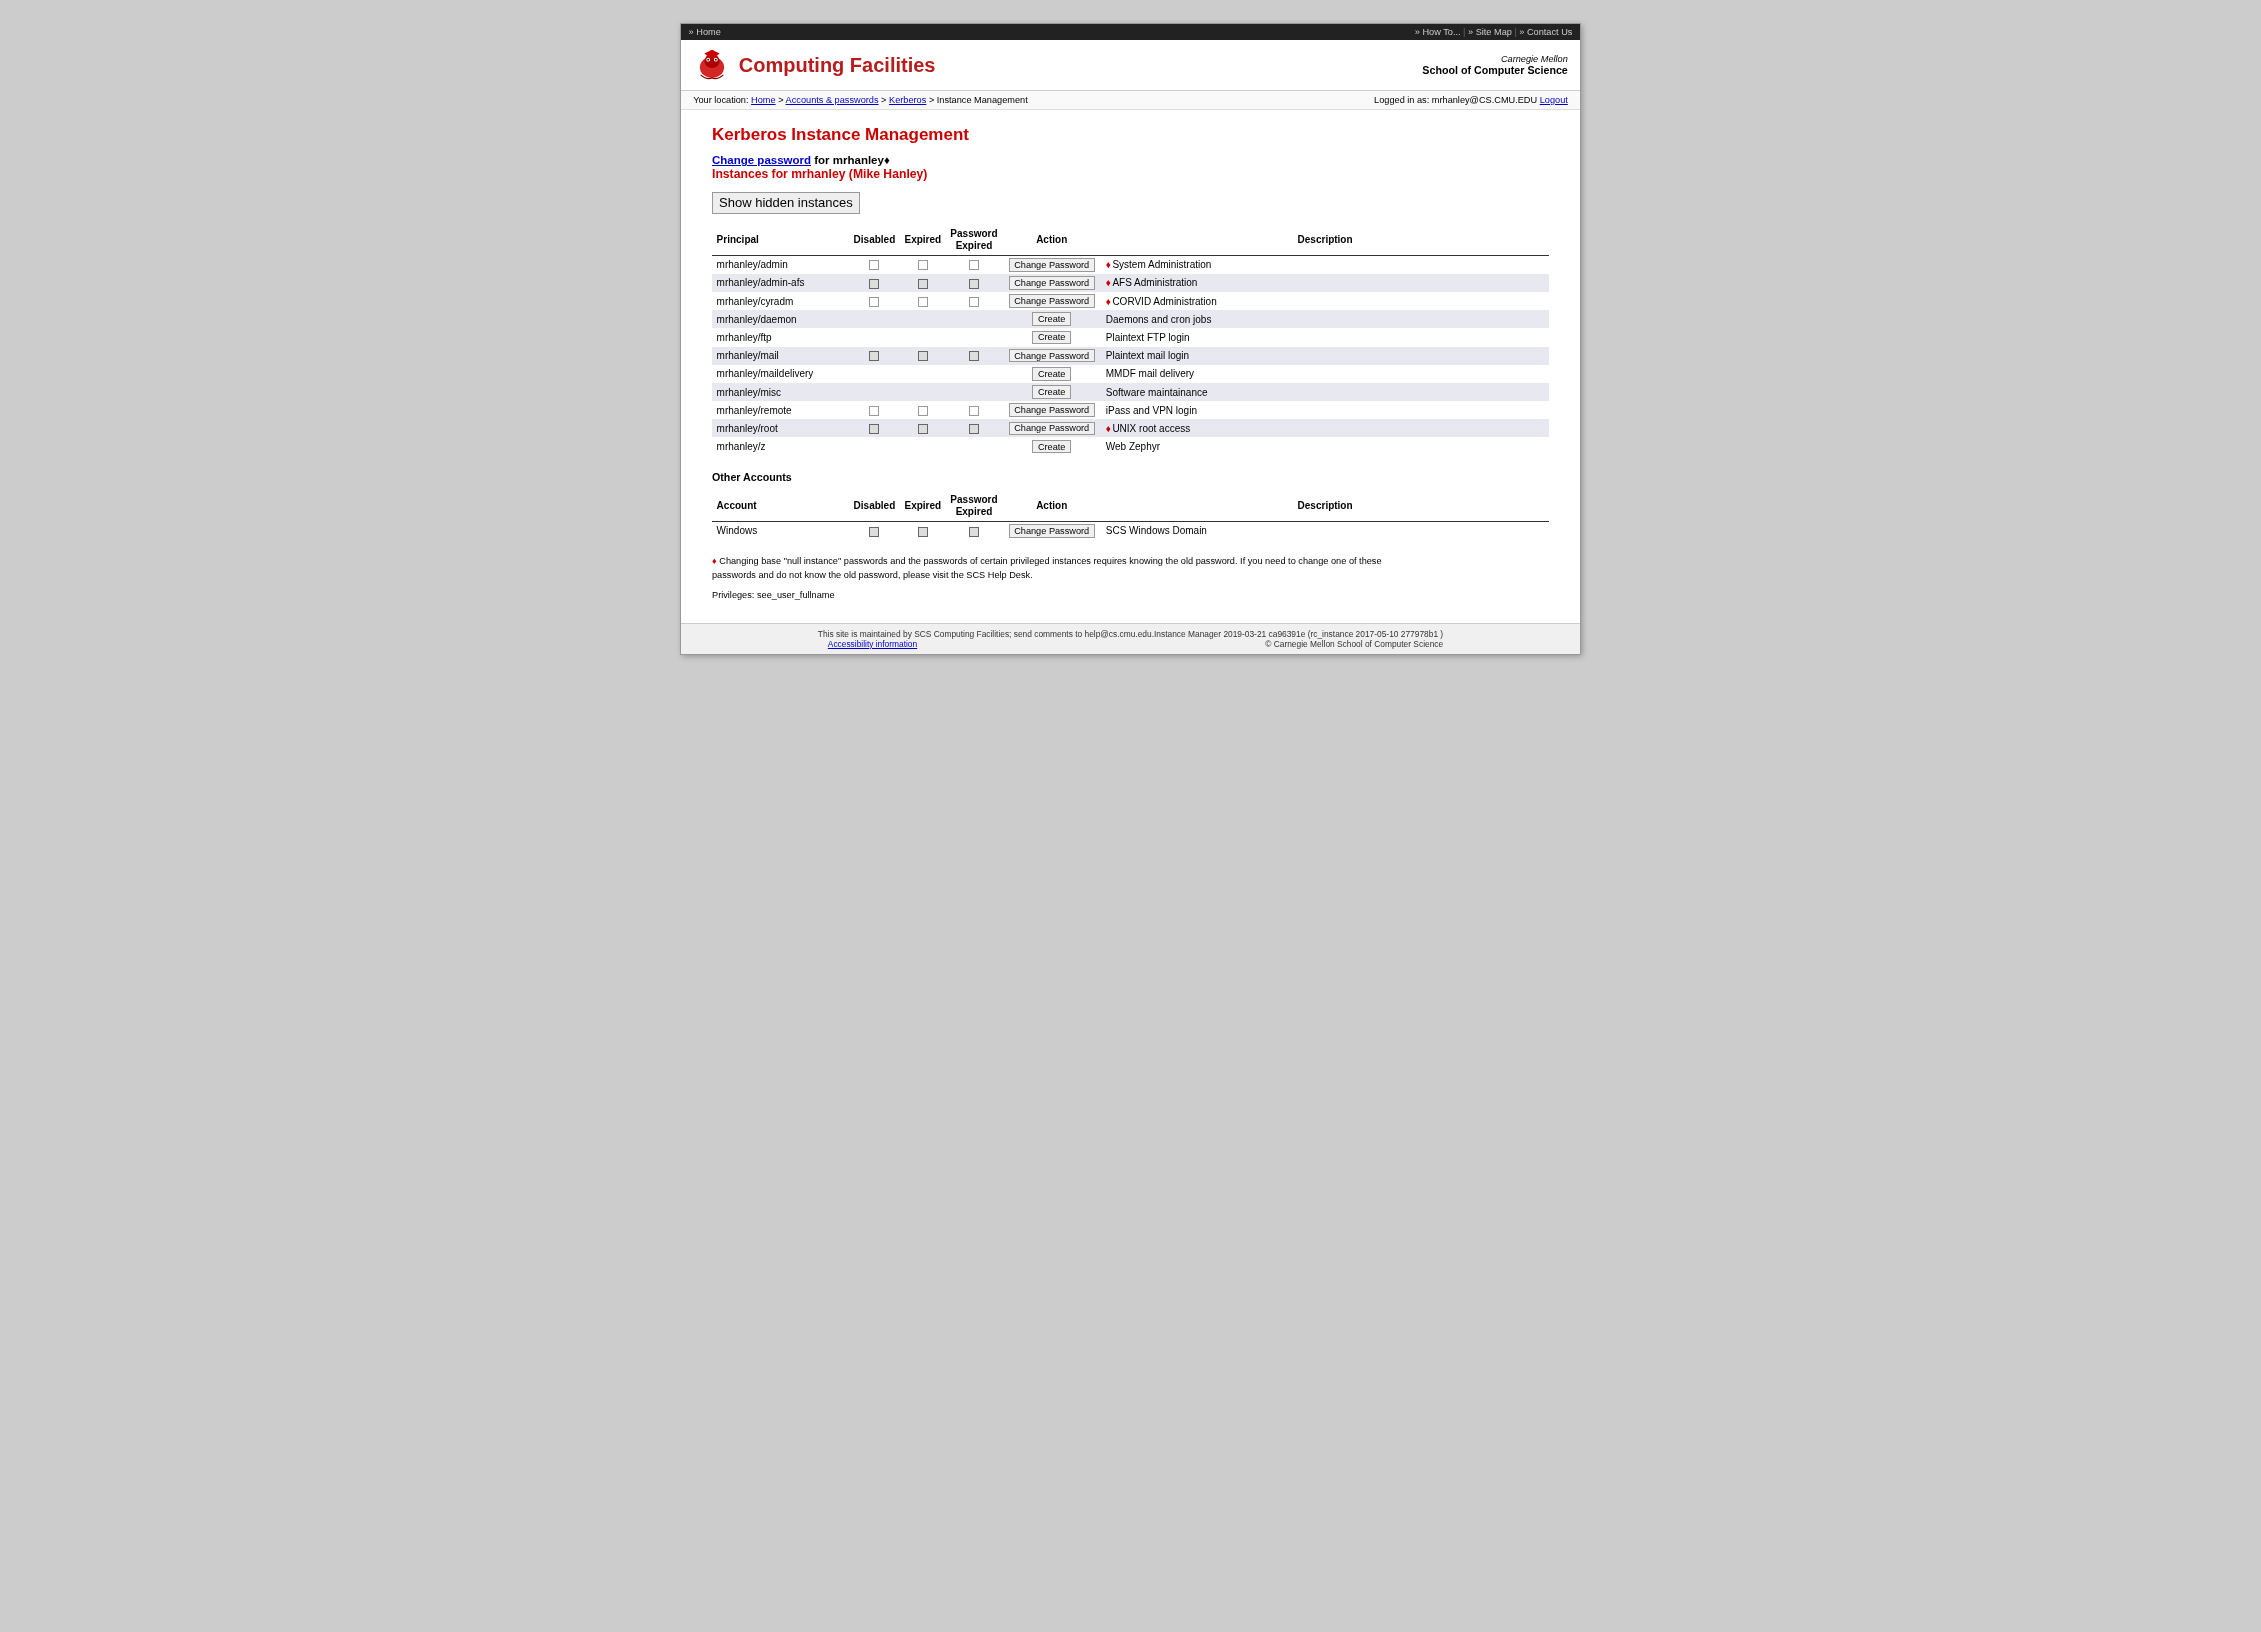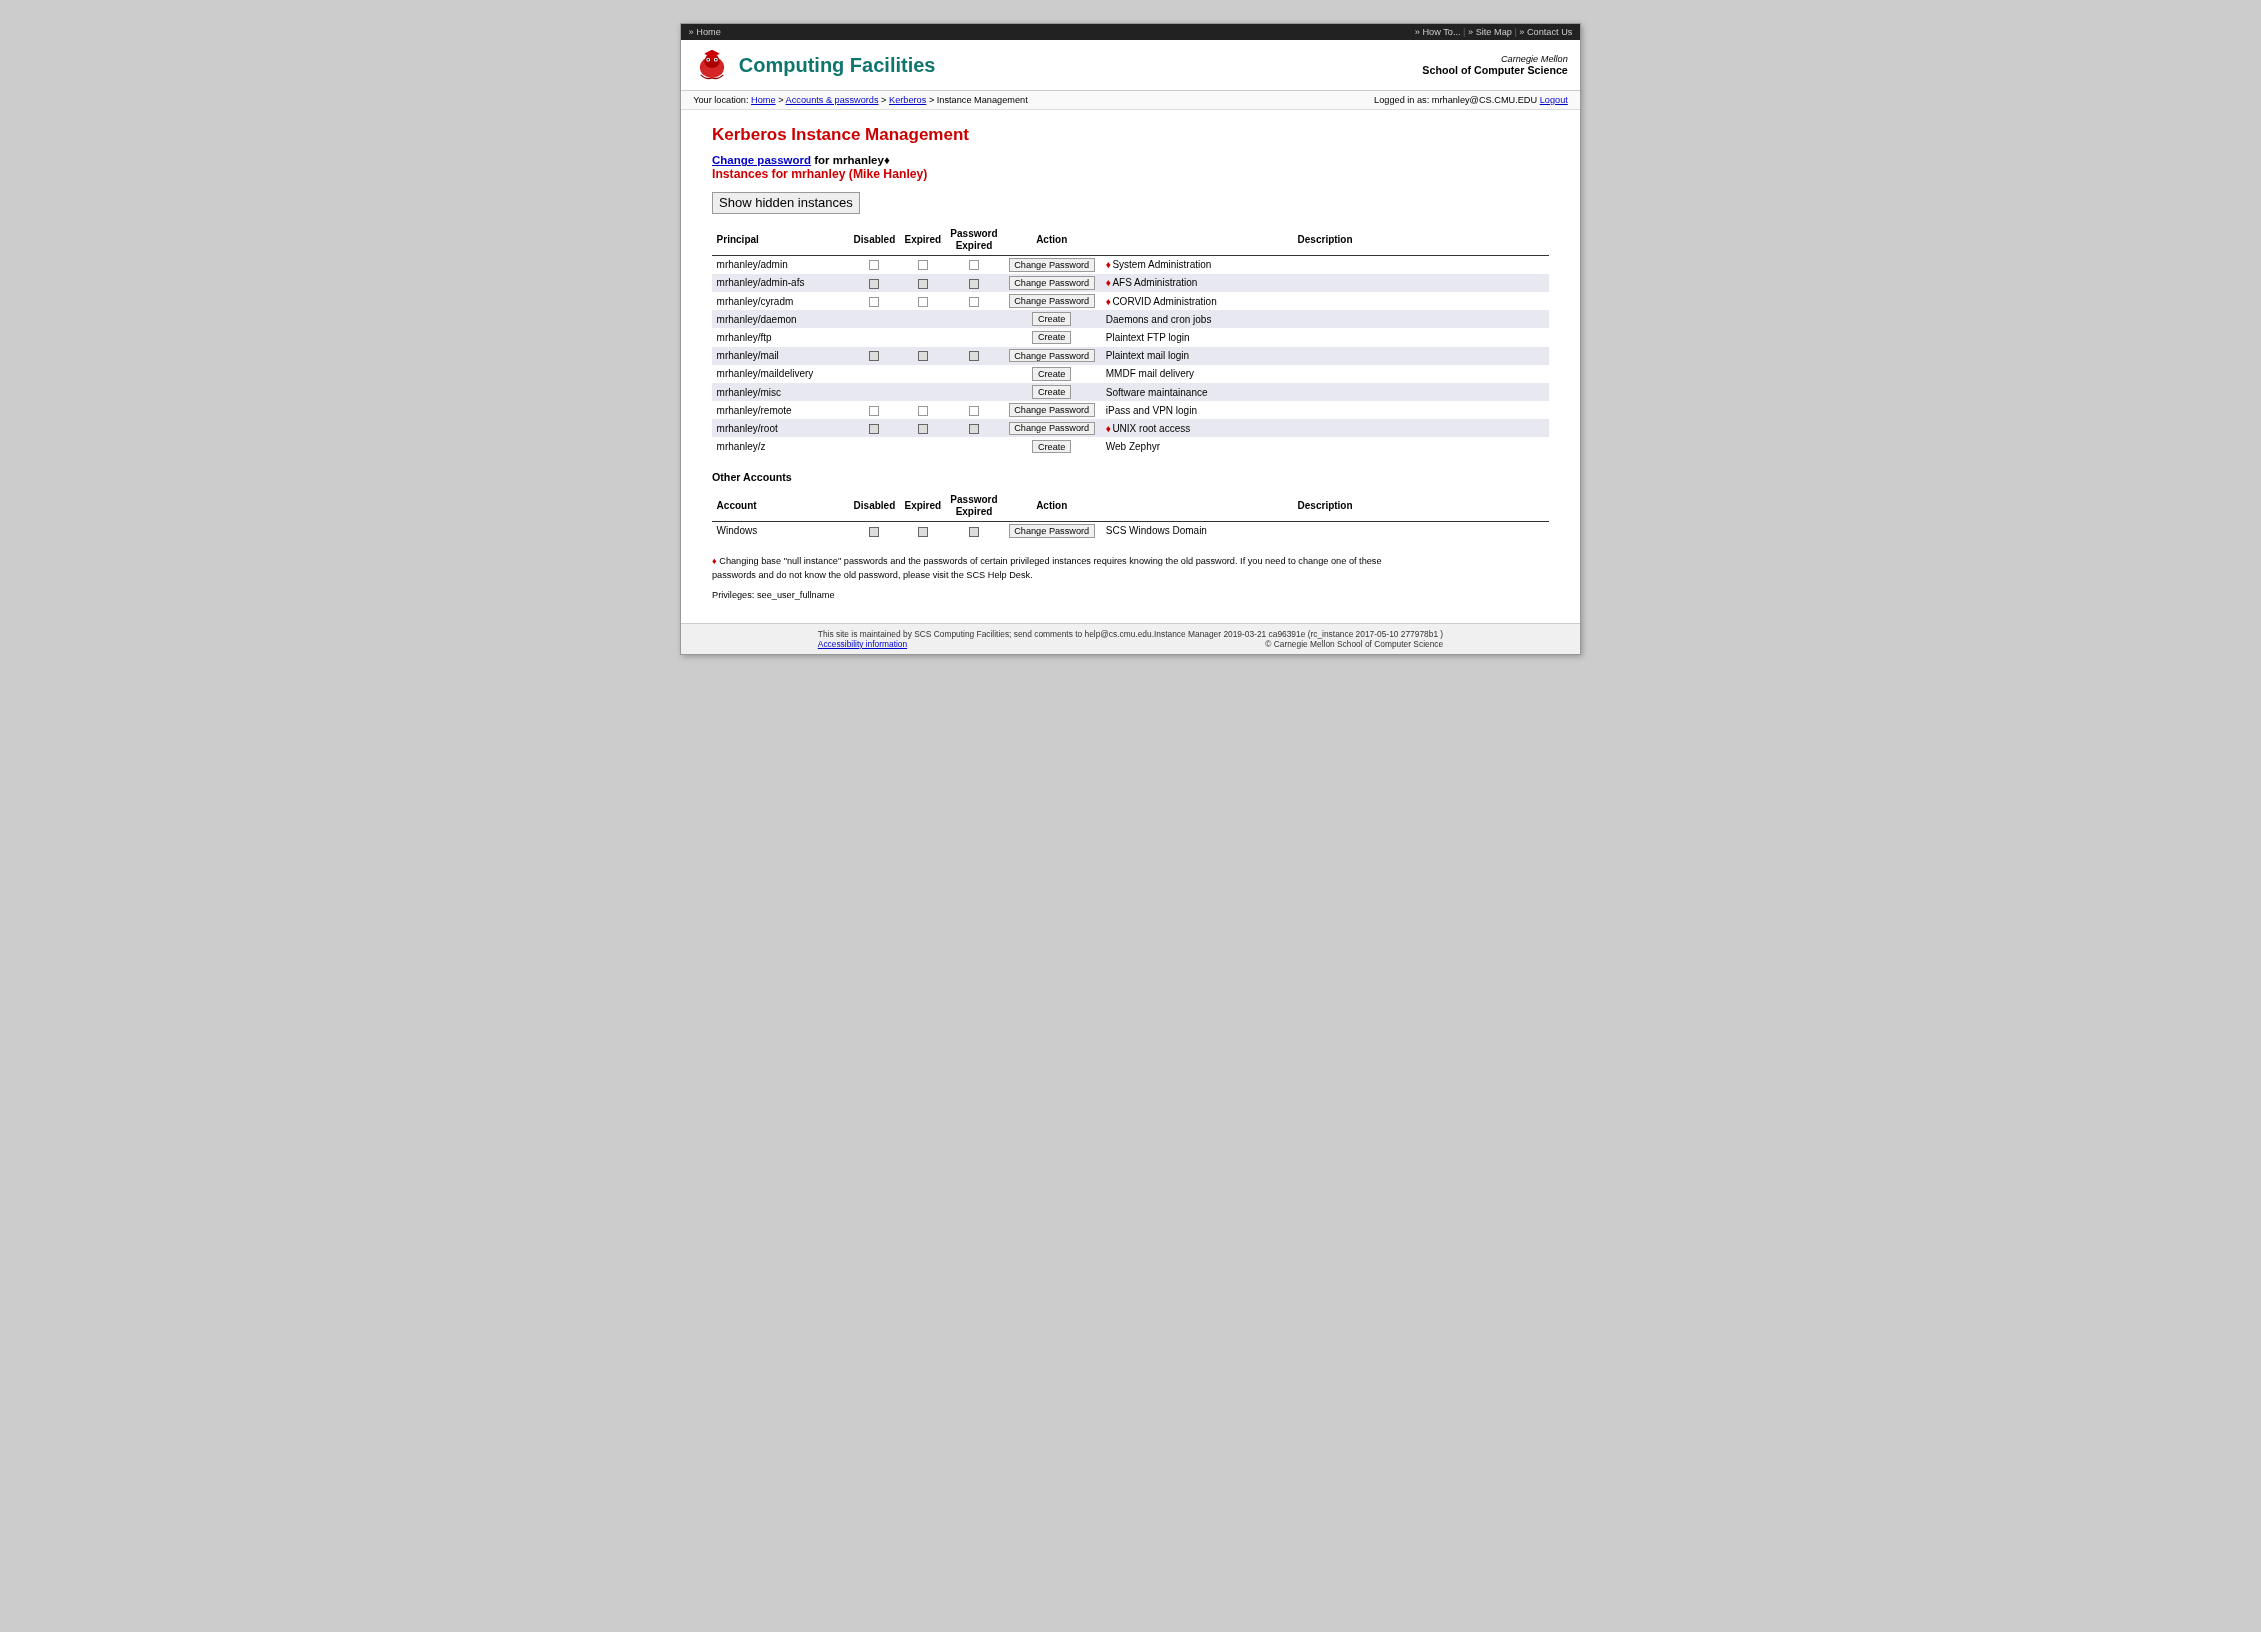--- a/index.html
+++ b/index.html
@@ -31,21 +31,21 @@
     
     .header {
       display: flex;
       justify-content: space-between;
       align-items: center;
       padding: 6.1px 12.2px;
       border-bottom: 0.8px solid #ccc;
     }
     .header-left { display: flex; align-items: center; gap: 7.6px; }
     .header-logo { width: 38px; height: 38px; }
-    .header-title { color: #0f766e; font-size: 20px; font-weight: bold; }
+    .header-title { color: #b91c1c; font-size: 20px; font-weight: bold; }
     .header-right { text-align: right; font-size: 9.2px; }
     .header-right .school-name { font-weight: bold; font-size: 10.7px; }
     .header-right .carnegie { font-style: italic; }
 
     
     .breadcrumb-bar {
       display: flex;
       justify-content: space-between;
       align-items: center;
       padding: 3.8px 12.2px;
@@ -171,21 +171,21 @@
     
     .footer {
       background: #f0f0f0;
       border-top: 0.8px solid #ccc;
       padding: 4.6px 12.2px;
       display: flex;
       justify-content: center;
       font-size: 8.4px;
       color: #333;
     }
-    .footer a { color: #00c; text-decoration: underline; }
+    .footer a { color: #00c; text-decoration: underline; margin-left: 10px; }
     .footer-right { text-align: right; }
 
     .th-password-expired {
       line-height: 1.2;
     }
   </style>
 </head>
 <body>
 
 <div class="outer-wrapper">

